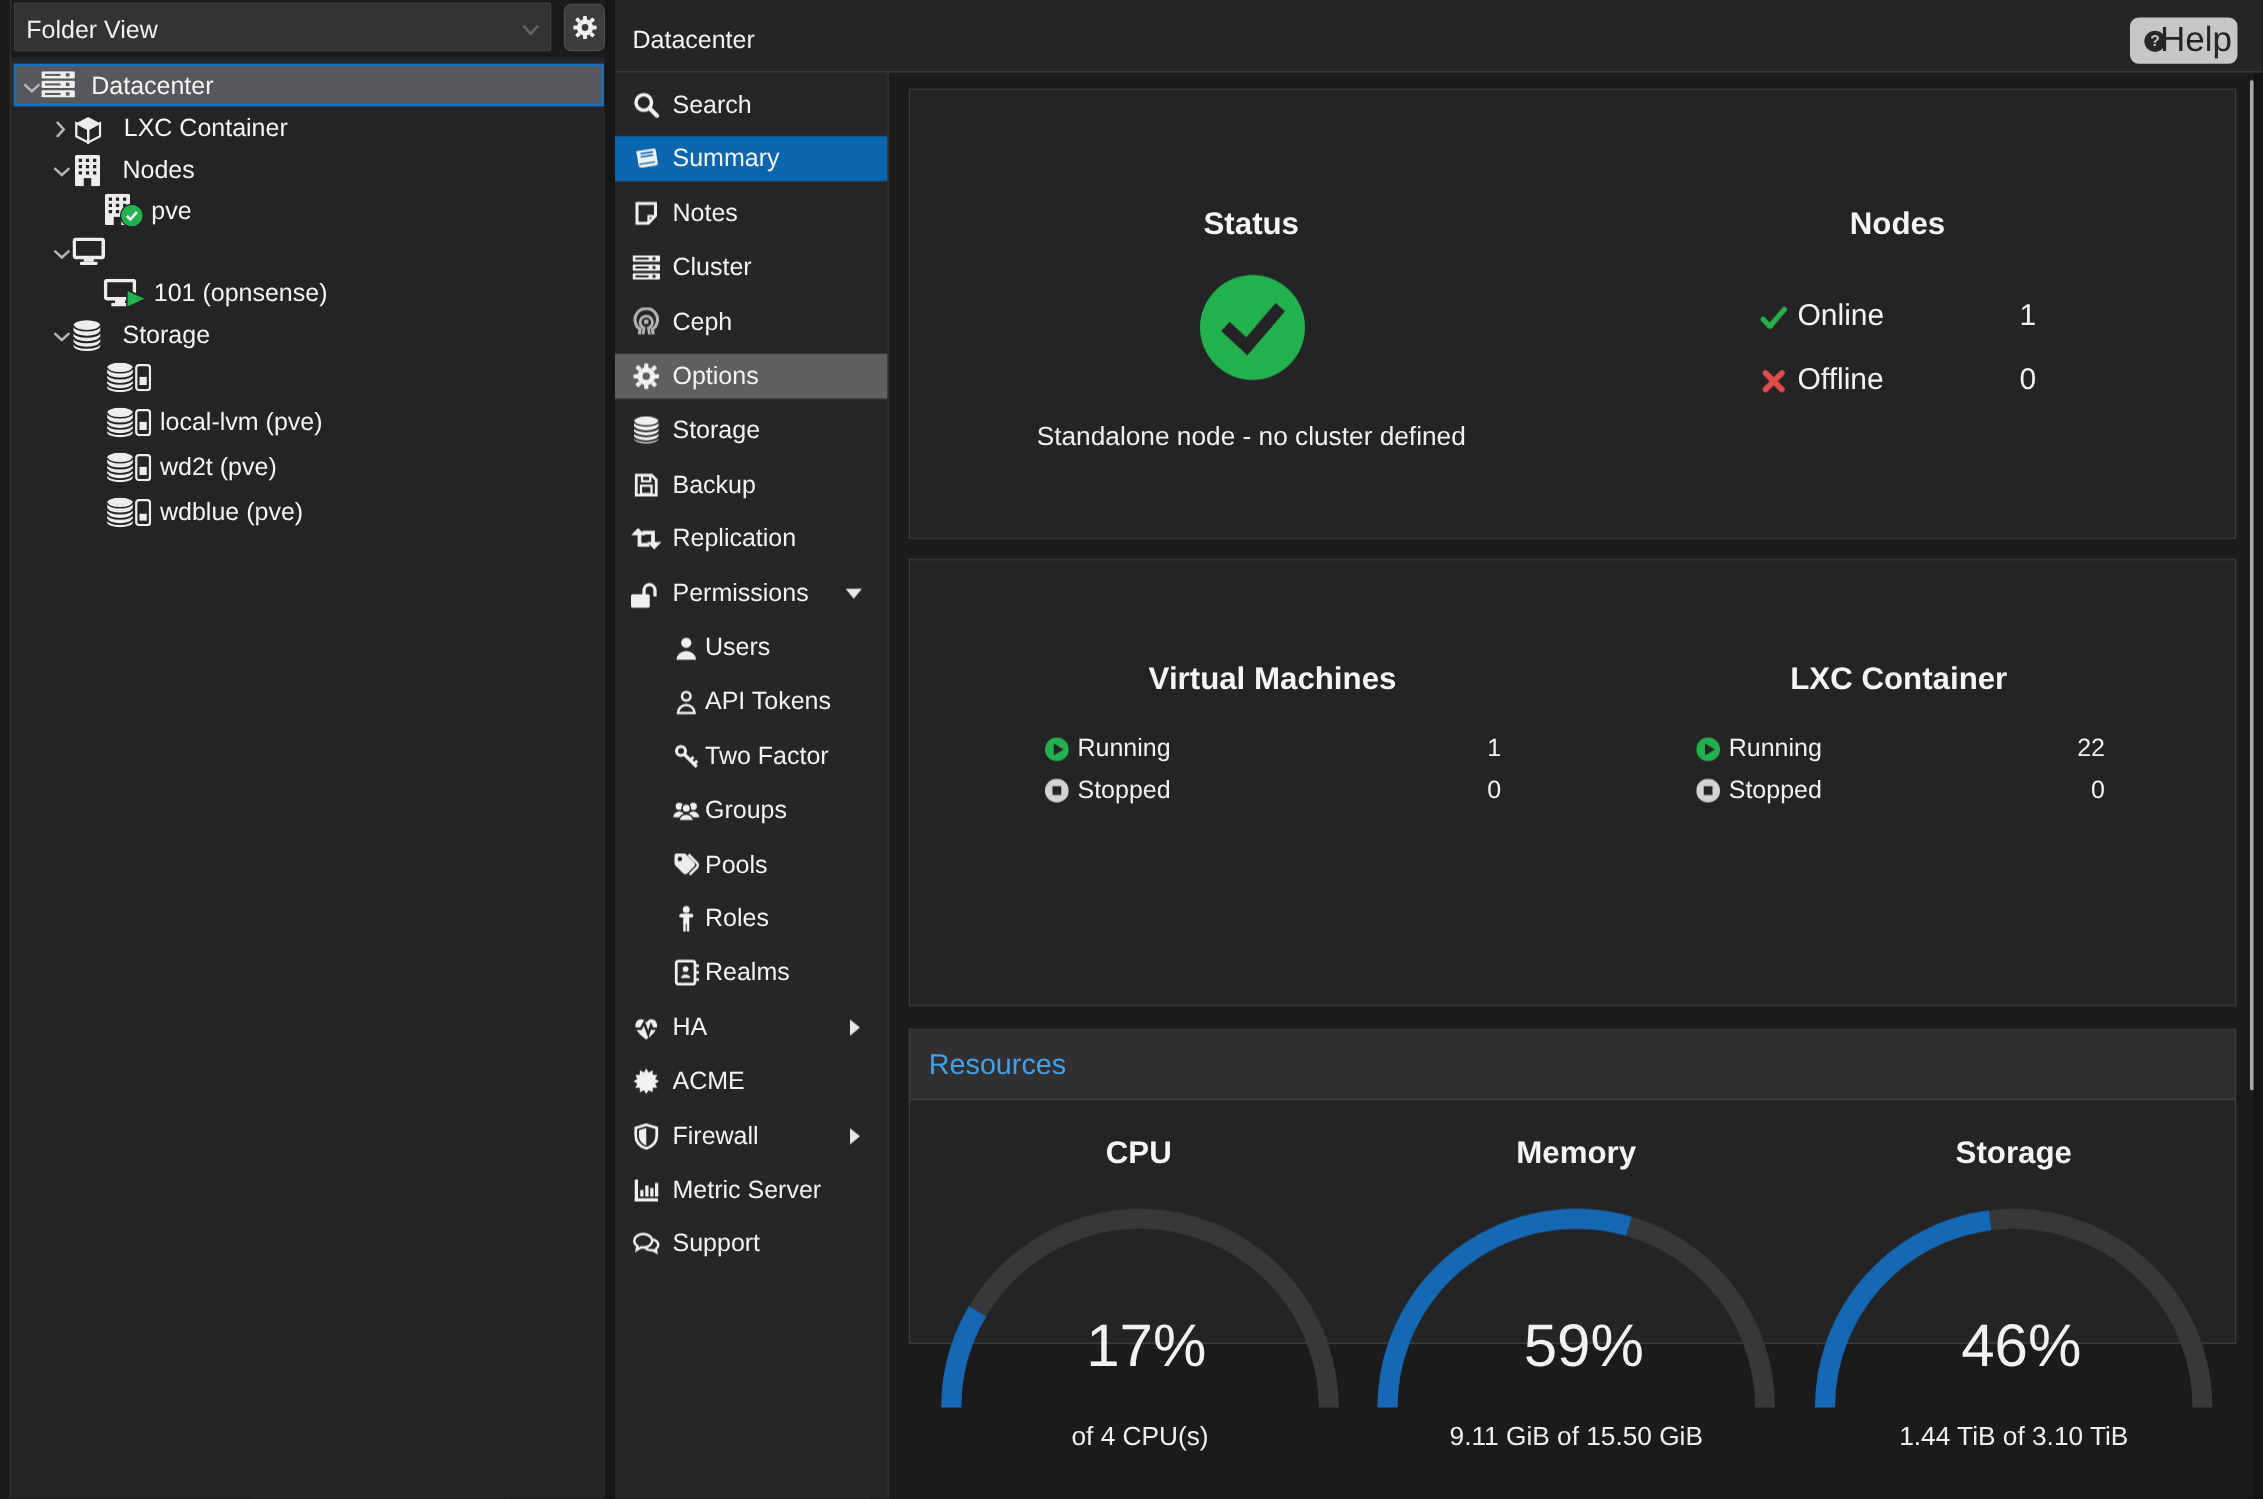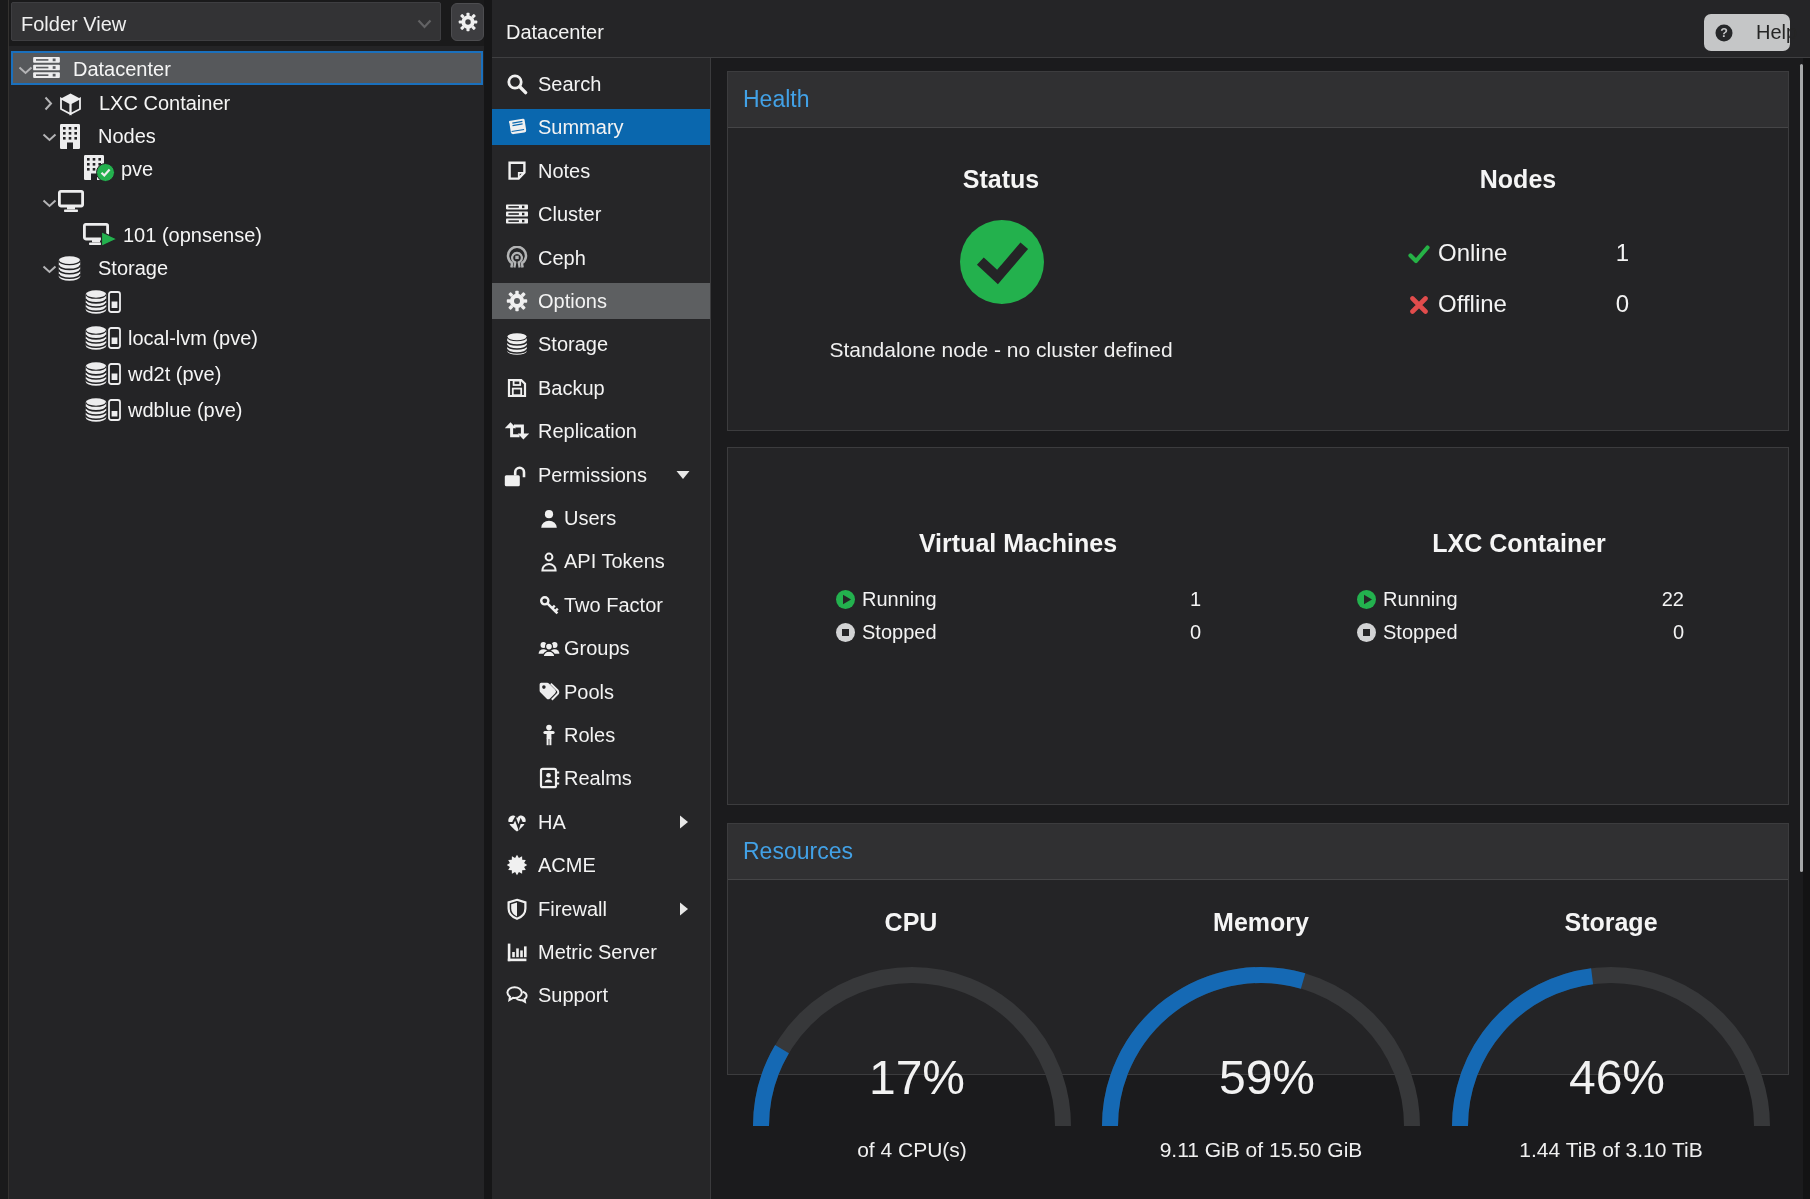--- a/index.html
+++ b/index.html
@@ -248,21 +248,21 @@
       </svg>
   </div>
   <div id="chead" class="abs">
       <span class="title">Datacenter</span>
     </div>
   <div id="helpbtn" class="abs">
     <svg class="abs" style="left:11px;top:10px;will-change:opacity" width="18" height="18" viewBox="0 0 18 18">
         <circle cx="9" cy="9" r="8.5" fill="#262729"></circle>
         <text x="9" y="13.2" text-anchor="middle" font-family="Liberation Sans, sans-serif" font-size="12.5" font-weight="bold" fill="#c5c6c7">?</text>
       </svg>
-    <span class="abs" style="left:52px;top:0;line-height:36px;font-size:20px">Help</span>
+    <span class="abs" style="left:24px;top:0;line-height:36px;font-size:28px">Help</span>
   </div>
   <div id="nav" class="abs">
     <div class="nrow" style="top:8px">
         <svg class="nicon" viewBox="0 0 22 22">
           <circle cx="9" cy="9" r="6.2" fill="none" stroke="#f0f0f0" stroke-width="2.8"></circle>
           <line x1="13.8" y1="13.8" x2="19.6" y2="19.6" stroke="#f0f0f0" stroke-width="3.4" stroke-linecap="round"></line>
         </svg>
         <span class="nt">Search</span>
       </div>
     <div class="nrow sel" style="top:51px">
@@ -462,23 +462,20 @@
         <svg class="nicon" viewBox="0 0 22 22">
           <path d="M8.6 3.2 C4.6 3.2 1.4 5.6 1.4 8.6 C1.4 10.3 2.4 11.8 4 12.8 L3.4 16 L7 13.8 C7.5 13.9 8 14 8.6 14 C12.6 14 15.8 11.6 15.8 8.6 C15.8 5.6 12.6 3.2 8.6 3.2 Z" fill="none" stroke="#f0f0f0" stroke-width="2"></path>
           <path d="M16.6 7.6 C18.9 8.4 20.6 10 20.6 11.9 C20.6 13.2 19.8 14.4 18.6 15.2 L19 17.8 L16 16.1 C15.6 16.2 15.2 16.2 14.8 16.2 C12.9 16.2 11.2 15.5 10.2 14.4" fill="none" stroke="#f0f0f0" stroke-width="2"></path>
         </svg>
         <span class="nt">Support</span>
       </div>
   </div>
   <div id="content" class="abs">
 
     <div class="panel" id="p-health" style="top:13px;height:360px;">
-      <div class="phead">
-          <span class="pt">Health</span>
-        </div>
       <div class="colhead" style="left:273px;top:93px">Status</div>
       <div class="colhead" style="left:790px;top:93px">Nodes</div>
       <svg class="abs" style="left:231px;top:147px" width="86" height="86" viewBox="0 0 86 86">
           <circle cx="43" cy="43" r="42" fill="#23b14d"></circle>
           <path d="M25 45.5 L38.5 58 L62 30.5" fill="none" stroke="#242426" stroke-width="10" stroke-linecap="square" stroke-linejoin="miter"></path>
         </svg>
       <div class="sub21" style="left:273px;top:266px">Standalone node - no cluster defined</div>
       <svg class="abs" style="left:680px;top:171px" width="22" height="22" viewBox="0 0 22 22">
           <path d="M2.5 12.5 L8 18 L19.5 4.5" fill="none" stroke="#26b246" stroke-width="4.2" stroke-linecap="round" stroke-linejoin="round"></path>
         </svg>

